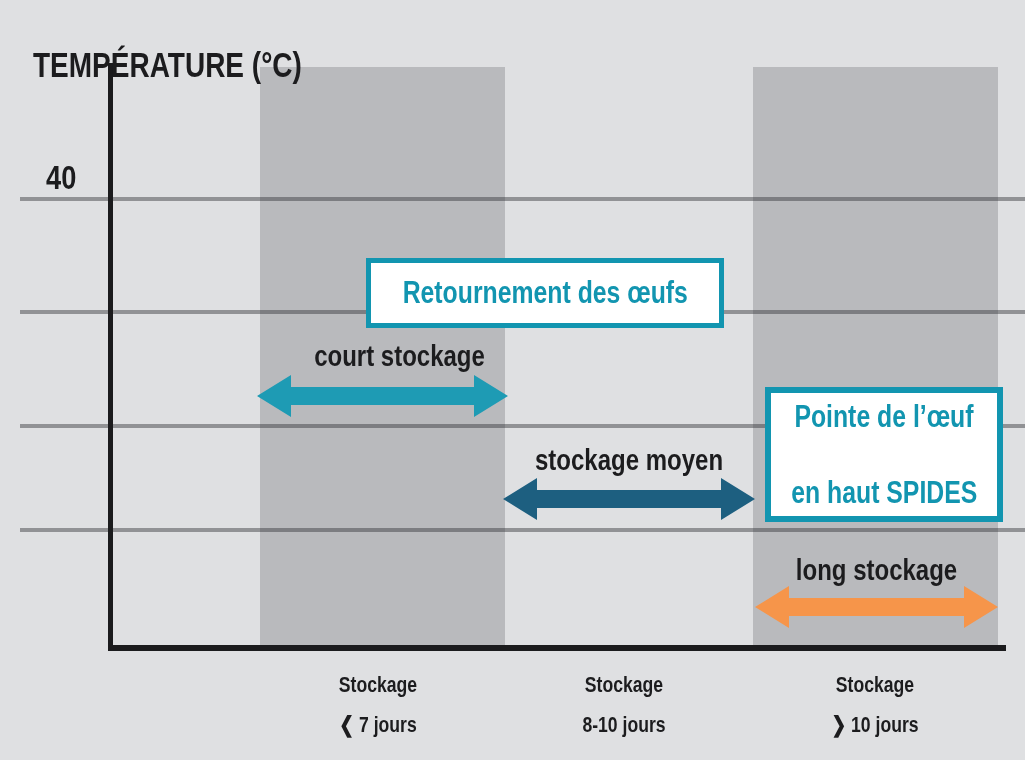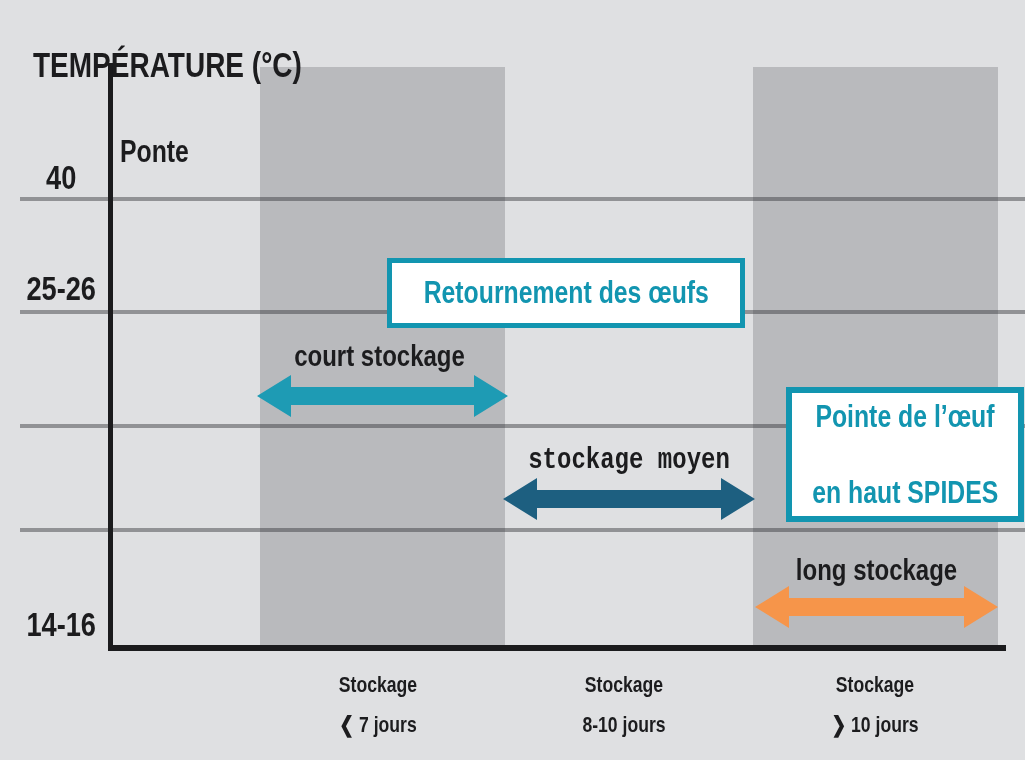--- a/index.html
+++ b/index.html
@@ -17,21 +17,21 @@
   .cond-r{ display:block; transform:scaleX(0.8); transform-origin:100% 50%;white-space:nowrap; }
   .title { position:absolute; left:33px; top:17px; font-size:35px; line-height:40px;margin-top:28px; }
   .ytick { position:absolute; left:0; width:102px; text-align:center; font-size:34px; line-height:40px; height:40px;margin-top:25px; }
   .rowlabel { position:absolute; left:120px; font-size:31px; line-height:40px; }
   .arrowlabel { position:absolute; text-align:center; font-size:30px; line-height:36px; }
   .arrow { position:absolute; height:44px; }
   .callout {
     position:absolute; background: var(--box_bg, #fff);
     border:5px solid var(--teal, #1295b0); box-sizing:border-box;
     display:flex; flex-direction:column; align-items:center; justify-content:center;
-    color: var(--teal, #1295b0); text-align:left;margin-left:21px;
+    color: var(--teal, #1295b0); text-align:left;
   }
   .callout.turning { left:366px; top:258px; width:358px; height:70px; font-size:31px; }
   .callout.spides  { left:765px; top:387px; width:238px; height:135px; border-width:6px; font-size:31px; line-height:38px;gap:38px; }
   .xlabel { position:absolute; top:665px; width:240px; text-align:center; font-size:22px; line-height:40px; }
 </style>
 </head>
 <body>
 
 <div class="stage">
 
@@ -46,43 +46,34 @@
   <div class="axis" style="left:108px; top:63px; width:5px; height:588px;"></div>
   <div class="axis" style="left:108px; top:645px; width:898px; height:6px;"></div>
 
   <div class="title">
     <span class="cond-l">TEMPÉRATURE (°C)</span>
   </div>
 
   <div class="ytick" style="top:132px">
       <span class="cond-r">40</span>
     </div>
-  <div class="ytick" style="top:243px">
-      <span class="cond-r">25-26</span>
-    </div>
-  <div class="ytick" style="top:579px">
-      <span class="cond-r">14-16</span>
-    </div>
 
-  <div class="rowlabel" style="top:132px">
-    <span class="cond-l">Ponte</span>
-  </div>
 
   <div class="callout turning">
     <span class="cond">Retournement des œufs</span>
   </div>
 
-  <div class="arrowlabel" style="left:254px; top:338px; width:251px;">
+  <div class="arrowlabel" style="left:274px; top:338px; width:251px;">
     <span class="cond">court stockage</span>
   </div>
   <svg class="arrow" style="left:257px; top:374px;" width="251" height="44" viewBox="0 0 251 44">
     <polygon points="0,22 34,1 34,13 217,13 217,1 251,22 217,43 217,31 34,31 34,43" fill="#1e9bb4"></polygon>
   </svg>
 
-  <div class="arrowlabel" style="left:503px; top:442px; width:252px;font-family:Liberation Mono, monospace;">
+  <div class="arrowlabel" style="left:503px; top:442px; width:252px;">
     <span class="cond">stockage moyen</span>
   </div>
   <svg class="arrow" style="left:503px; top:477px;" width="252" height="44" viewBox="0 0 252 44">
     <polygon points="0,22 34,1 34,13 218,13 218,1 252,22 218,43 218,31 34,31 34,43" fill="#1d5f80"></polygon>
   </svg>
 
   <div class="callout spides">
     <span class="cond">Pointe de l’œuf</span>
     <span class="cond">en haut SPIDES</span>
   </div>

